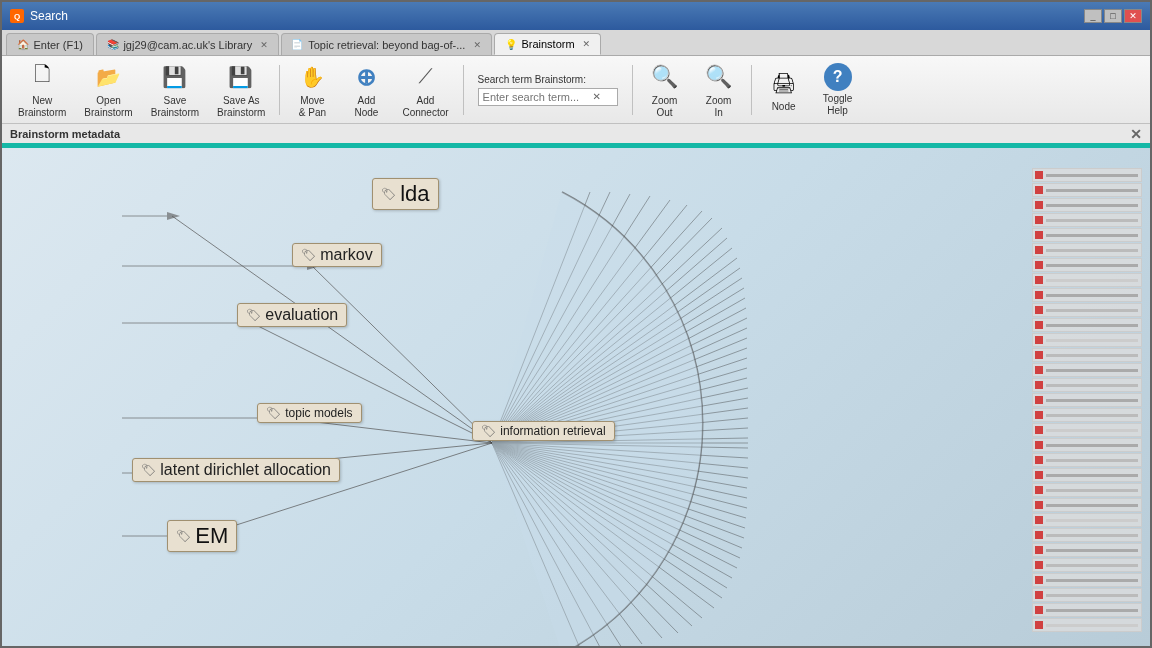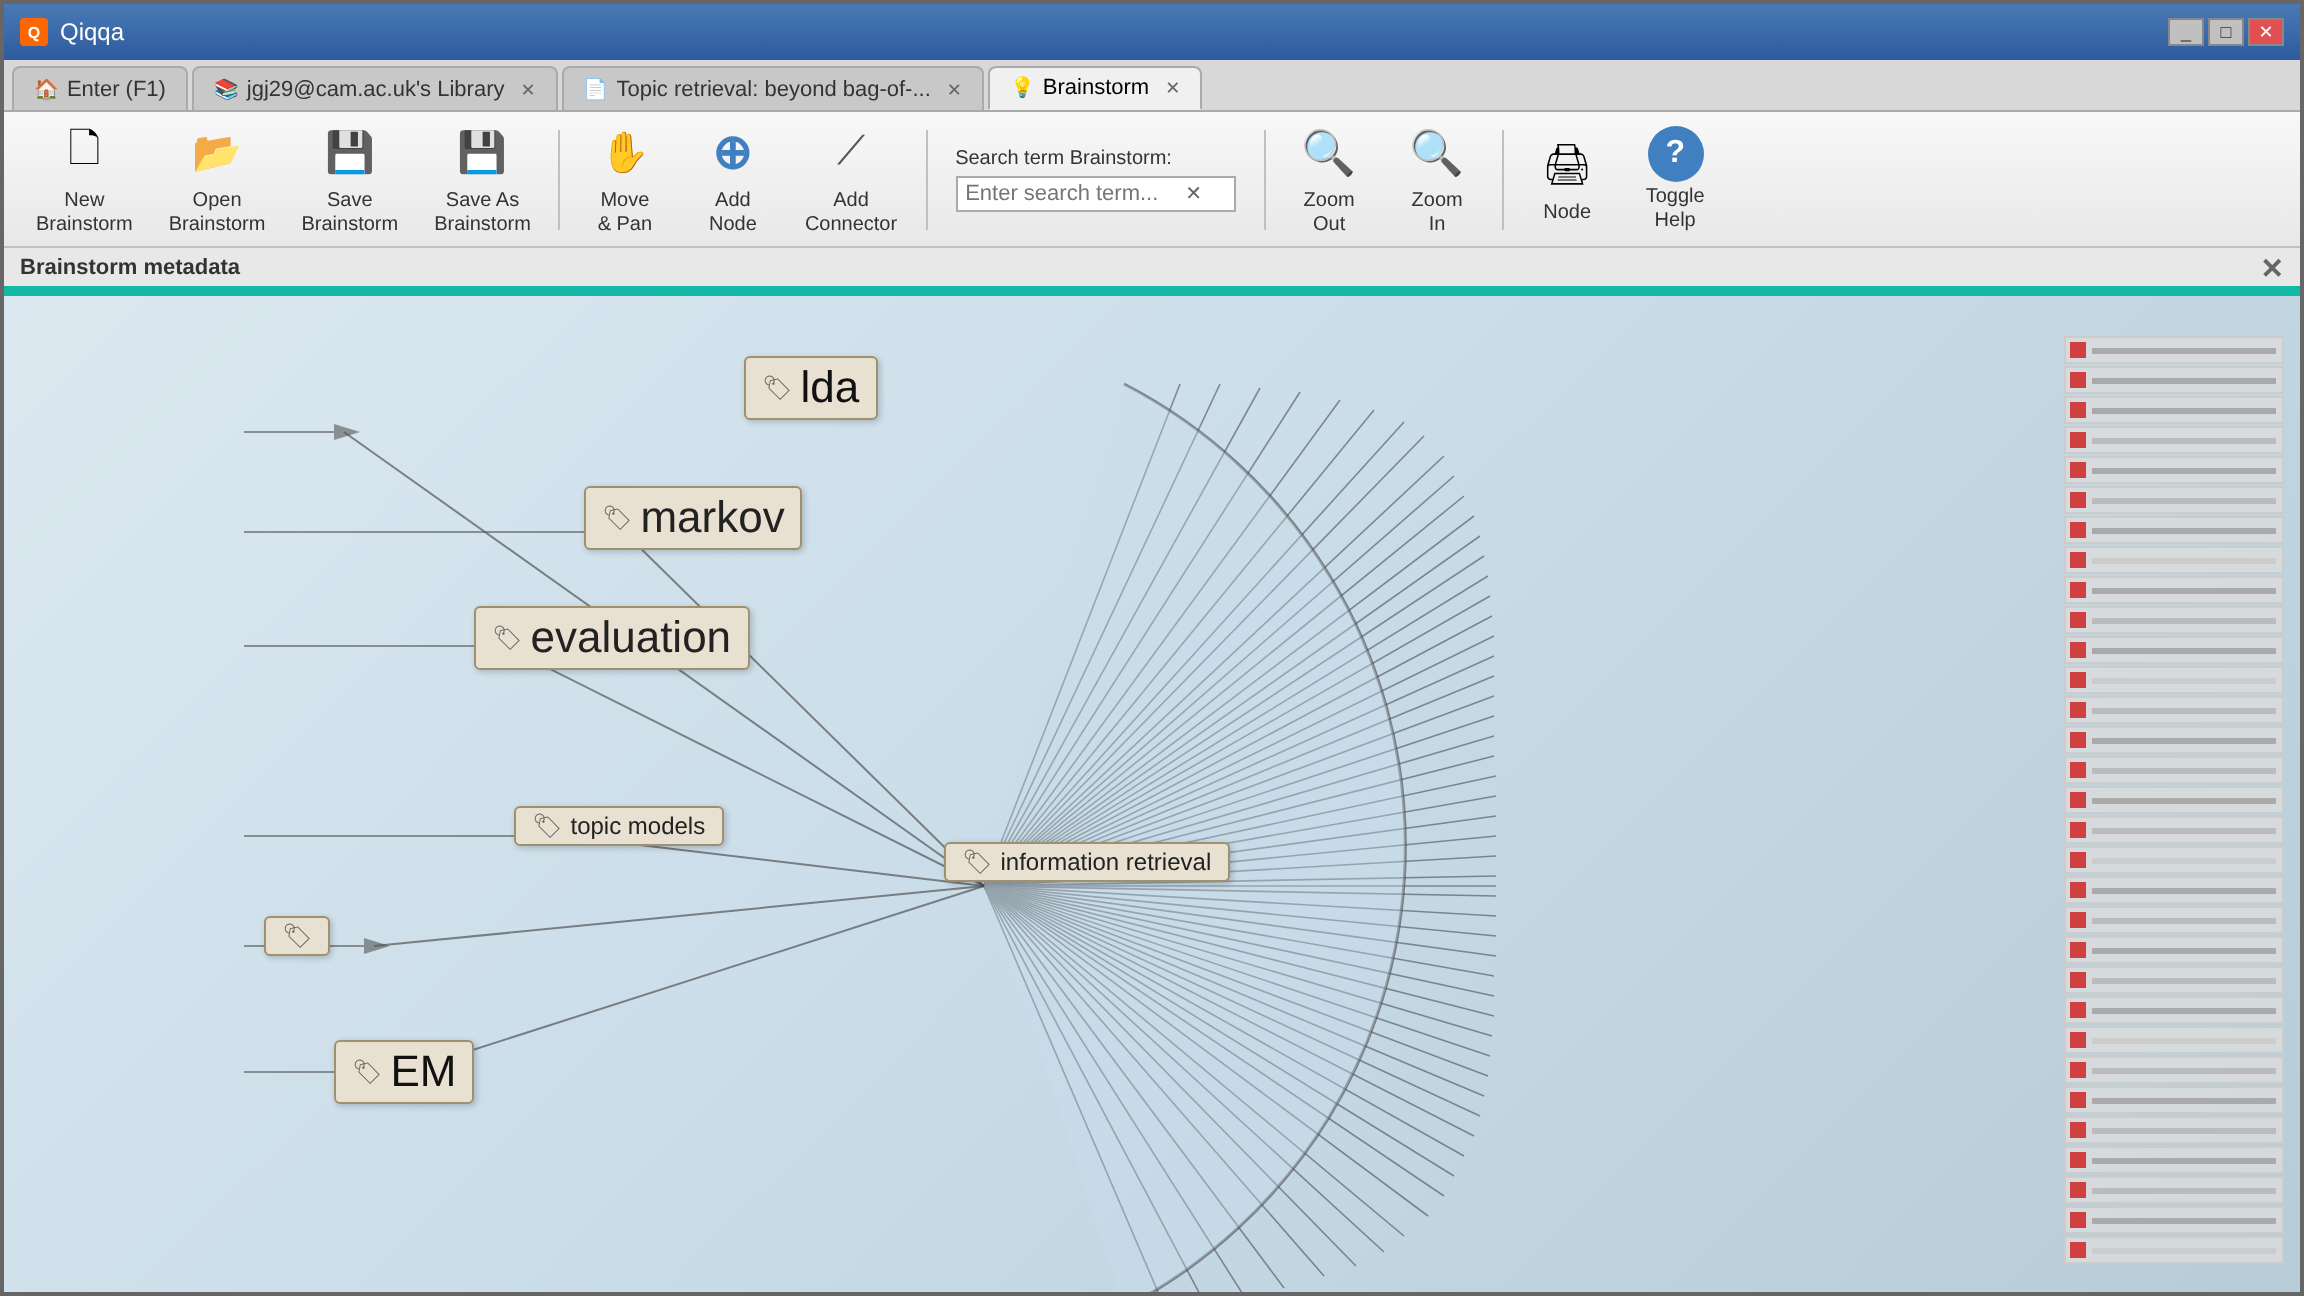--- a/index.html
+++ b/index.html
@@ -40,41 +40,41 @@
     .brainstorm-header-close { margin-left: auto; font-size: 14px; color: #666; cursor: pointer; }
     
     
     .canvas-area { flex: 1; background: linear-gradient(135deg, #dce8f0 0%, #c8dce8 50%, #b8ccd8 100%); position: relative; overflow: hidden; }
     
     
     .node { position: absolute; display: flex; align-items: center; gap: 4px; }
     .node-tag { background: #e8e0d0; border: 1px solid #a09070; border-radius: 3px; padding: 2px 8px; font-size: 13px; color: #222; white-space: nowrap; display: flex; align-items: center; gap: 4px; box-shadow: 1px 1px 3px rgba(0,0,0,0.2); }
     .node-tag-icon { font-size: 12px; color: #666; }
     .node-large { font-size: 22px; font-weight: normal; color: #111; }
-    .node-medium { font-size: 22px; }
+    .node-medium { font-size: 16px; }
     .node-small { font-size: 12px; }
     
     
     .connections-svg { position: absolute; top: 0; left: 0; width: 100%; height: 100%; pointer-events: none; }
     
     
     .status-bar { background: linear-gradient(to bottom, #e8e8e8, #d8d8d8); height: 22px; display: flex; align-items: center; padding: 0 8px; font-size: 10px; color: #333; border-top: 1px solid #b0b0b0; flex-shrink: 0; gap: 8px; }
     .status-bar-right { margin-left: auto; display: flex; align-items: center; gap: 6px; }
     .status-icon { width: 12px; height: 12px; background: #4080c0; display: inline-block; border-radius: 1px; }
     .logout-link { color: #0040a0; text-decoration: underline; cursor: pointer; }
     .star-icon { color: #f0c000; }
   </style>
 </head>
 <body>
 
 <div class="window">
 
   <div class="title-bar">
     <div class="title-bar-icon">Q</div>
-    <span class="title-bar-text">Qiqqa</span>
+    <span class="title-bar-text">Search</span>
     <div class="title-bar-controls">
       <div class="title-bar-btn">_</div>
       <div class="title-bar-btn">□</div>
       <div class="title-bar-btn close">✕</div>
     </div>
   </div>
 
   <div class="tab-bar">
     <div class="tab">
       <span class="tab-icon">🏠</span>
@@ -282,20 +282,21 @@
       <div class="node" style="left:255px; top:255px;">
         <div class="node-tag">
           <span class="node-tag-icon">🏷</span>
           <span class="node-small">topic models</span>
         </div>
       </div>
 
       <div class="node" style="left:130px; top:310px;">
         <div class="node-tag">
           <span class="node-tag-icon">🏷</span>
+          <span class="node-medium">latent dirichlet allocation</span>
         </div>
       </div>
 
       <div class="node" style="left:165px; top:372px;">
         <div class="node-tag">
           <span class="node-tag-icon">🏷</span>
           <span class="node-large">EM</span>
         </div>
       </div>
 

